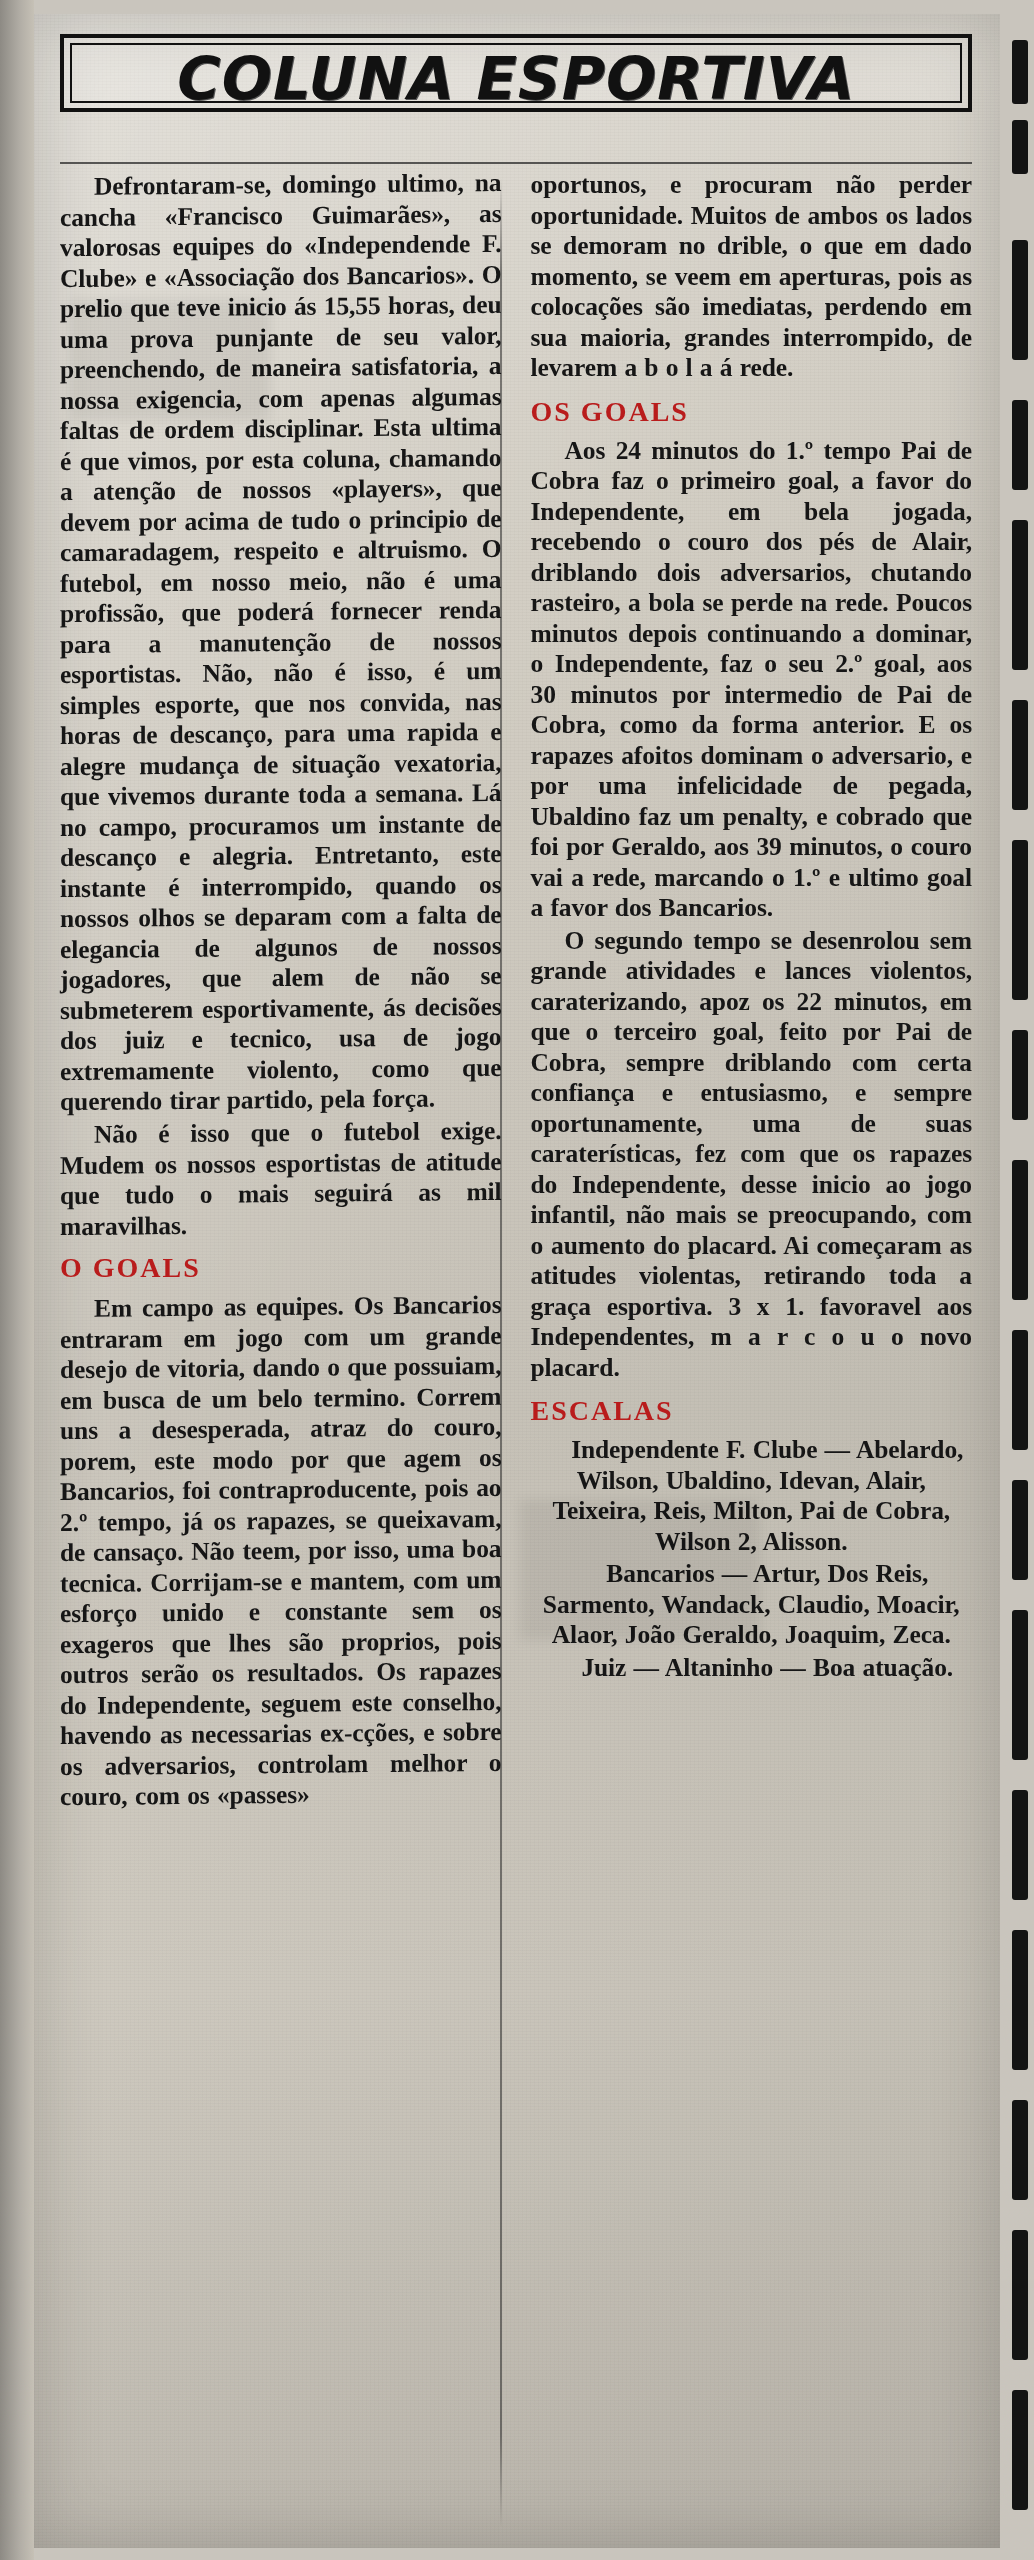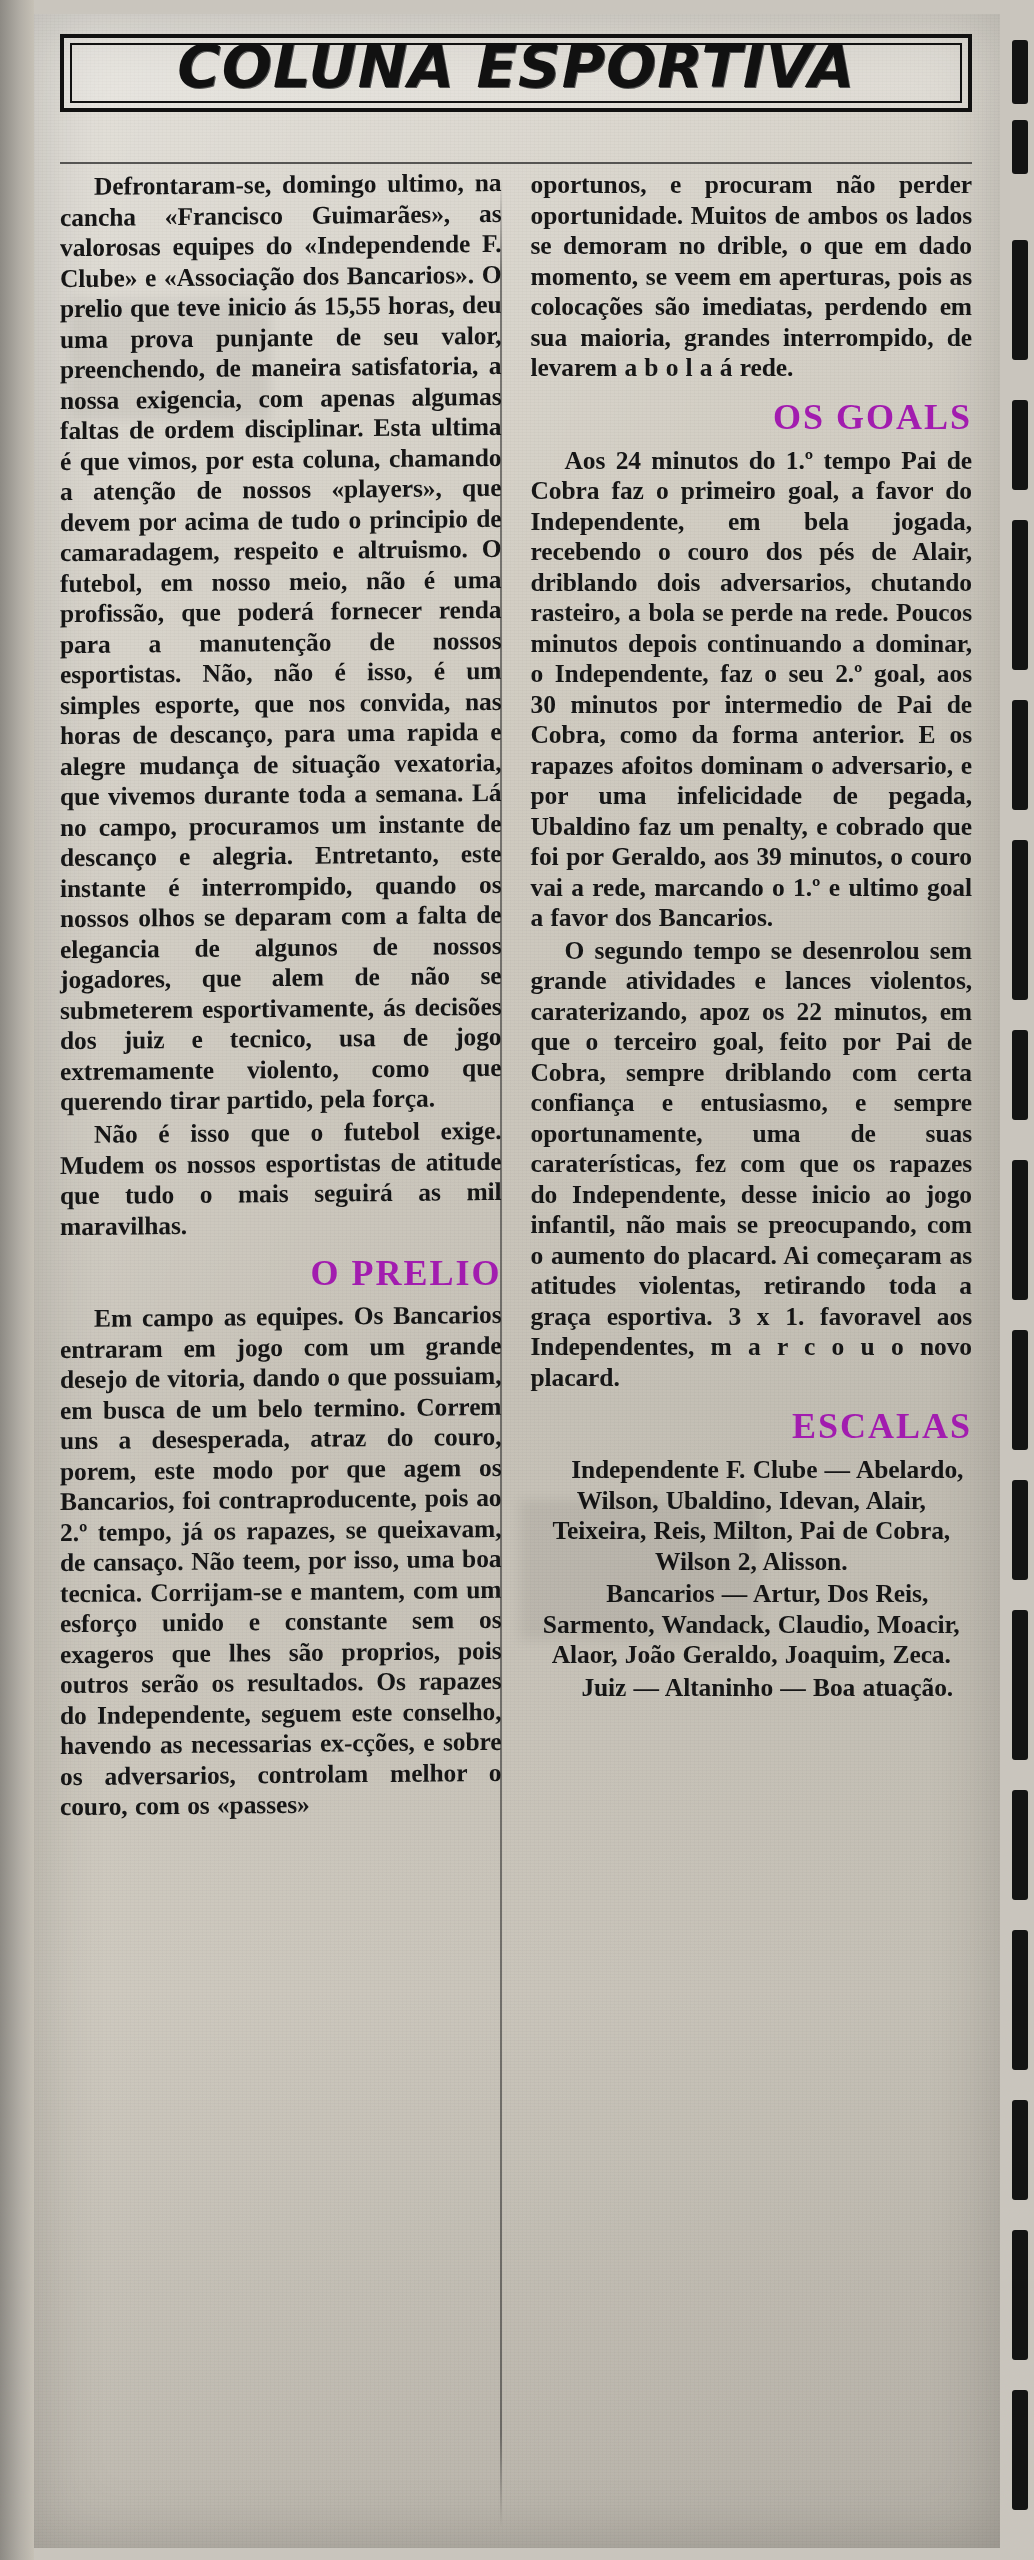--- a/index.html
+++ b/index.html
@@ -65,21 +65,21 @@
     height: 78px;
     border: 4px solid #111;
     background: rgba(255,255,255,0.18);
     box-sizing: border-box;
   }
   .masthead-inner {
     position: absolute;
     left: 6px; top: 5px; right: 6px; bottom: 5px;
     border: 2px solid #111;
     display: flex;
-    align-items: flex-end;
+    align-items: flex-start;
     justify-content: center;
   }
   .masthead-title {
     font-family: "DejaVu Sans", sans-serif;
     font-weight: bold;
     font-style: italic;
     font-size: 58px;
     letter-spacing: 1px;
     color: #111;
     text-shadow: 1px 1px 0 #555;
@@ -138,24 +138,24 @@
     text-indent: 34px;
     font-weight: 600;
     letter-spacing: -0.1px;
     word-spacing: 1px;
   }
   .col-left p.body {
     transform: skewY(-0.55deg);
   }
   .subhead {
     font-family: "Liberation Serif", serif;
-    font-size: 36px;
+    font-size: 28px;
     letter-spacing: 2px;
-    text-align: right;
-    color: #a21caf;
+    text-align: left;
+    color: #b91c1c;
     margin: 12px 0 8px 0;
     font-weight: 600;
   }
   .escalas-block p.body {
     text-indent: 32px;
   }
   .smear {
     position: absolute;
     pointer-events: none;
     background: rgba(0,0,0,0.06);
@@ -199,21 +199,21 @@
 
 
   <div class="rule" style="top:162px;"></div>
   <div class="col-divider"></div>
 
   <div class="columns">
 
     <div class="col col-left">
       <p class="body">Defrontaram-se, domingo ultimo, na cancha «Francisco Guimarães», as valorosas equipes do «Independende F. Clube» e «Associação dos Bancarios». O prelio que teve inicio ás 15,55 horas, deu uma prova punjante de seu valor, preenchendo, de maneira satisfatoria, a nossa exigencia, com apenas algumas faltas de ordem disciplinar. Esta ultima é que vimos, por esta coluna, chamando a atenção de nossos «players», que devem por acima de tudo o principio de camaradagem, respeito e altruismo. O futebol, em nosso meio, não é uma profissão, que poderá fornecer renda para a manutenção de nossos esportistas. Não, não é isso, é um simples esporte, que nos convida, nas horas de descanço, para uma rapida e alegre mudança de situação vexatoria, que vivemos durante toda a semana. Lá no campo, procuramos um instante de descanço e alegria. Entretanto, este instante é interrompido, quando os nossos olhos se deparam com a falta de elegancia de algunos de nossos jogadores, que alem de não se submeterem esportivamente, ás decisões dos juiz e tecnico, usa de jogo extremamente violento, como que querendo tirar partido, pela força.</p>
       <p class="body">Não é isso que o futebol exige. Mudem os nossos esportistas de atitude que tudo o mais seguirá as mil maravilhas.</p>
-      <div class="subhead">O PRELIO</div>
+      <div class="subhead">O GOALS</div>
       <p class="body">Em campo as equipes. Os Bancarios entraram em jogo com um grande desejo de vitoria, dando o que possuiam, em busca de um belo termino. Correm uns a desesperada, atraz do couro, porem, este modo por que agem os Bancarios, foi contraproducente, pois ao 2.º tempo, já os rapazes, se queixavam, de cansaço. Não teem, por isso, uma boa tecnica. Corrijam-se e mantem, com um esforço unido e constante sem os exageros que lhes são proprios, pois outros serão os resultados. Os rapazes do Independente, seguem este conselho, havendo as necessarias ex-cções, e sobre os adversarios, controlam melhor o couro, com os «passes»</p>
     </div>
 
     <div class="col col-right">
       <p class="body" style="text-indent:0;">oportunos, e procuram não perder oportunidade. Muitos de ambos os lados se demoram no drible, o que em dado momento, se veem em aperturas, pois as colocações são imediatas, perdendo em sua maioria, grandes interrompido, de levarem a b o l a á rede.</p>
       <div class="subhead">OS GOALS</div>
       <p class="body">Aos 24 minutos do 1.º tempo Pai de Cobra faz o primeiro goal, a favor do Independente, em bela jogada, recebendo o couro dos pés de Alair, driblando dois adversarios, chutando rasteiro, a bola se perde na rede. Poucos minutos depois continuando a dominar, o Independente, faz o seu 2.º goal, aos 30 minutos por intermedio de Pai de Cobra, como da forma anterior. E os rapazes afoitos dominam o adversario, e por uma infelicidade de pegada, Ubaldino faz um penalty, e cobrado que foi por Geraldo, aos 39 minutos, o couro vai a rede, marcando o 1.º e ultimo goal a favor dos Bancarios.</p>
       <p class="body">O segundo tempo se desenrolou sem grande atividades e lances violentos, caraterizando, apoz os 22 minutos, em que o terceiro goal, feito por Pai de Cobra, sempre driblando com certa confiança e entusiasmo, e sempre oportunamente, uma de suas caraterísticas, fez com que os rapazes do Independente, desse inicio ao jogo infantil, não mais se preocupando, com o aumento do placard. Ai começaram as atitudes violentas, retirando toda a graça esportiva. 3 x 1. favoravel aos Independentes, m a r c o u o novo placard.</p>
       <div class="subhead">ESCALAS</div>
       <div class="escalas-block">

